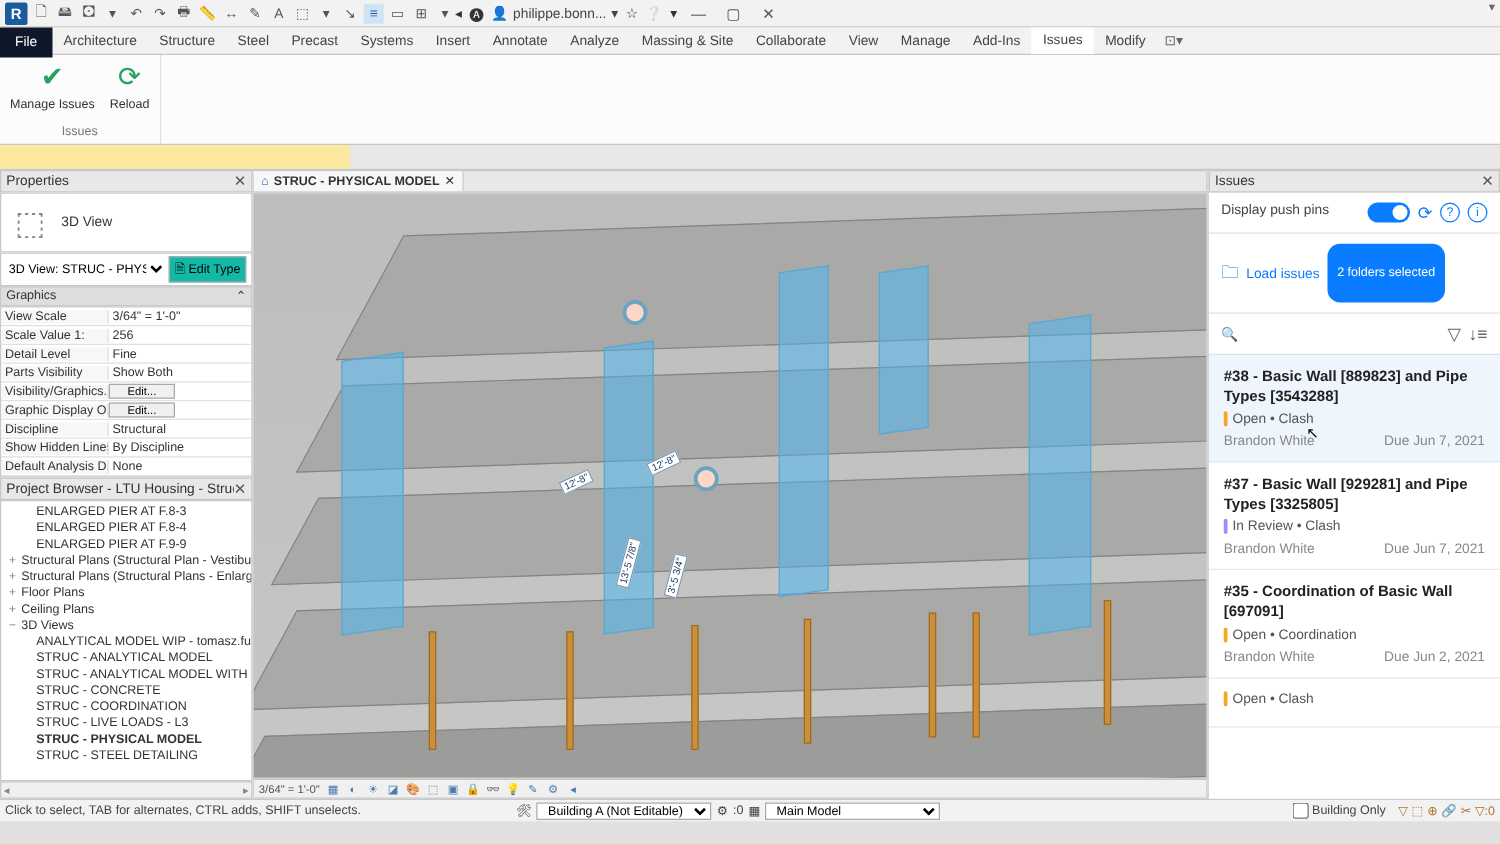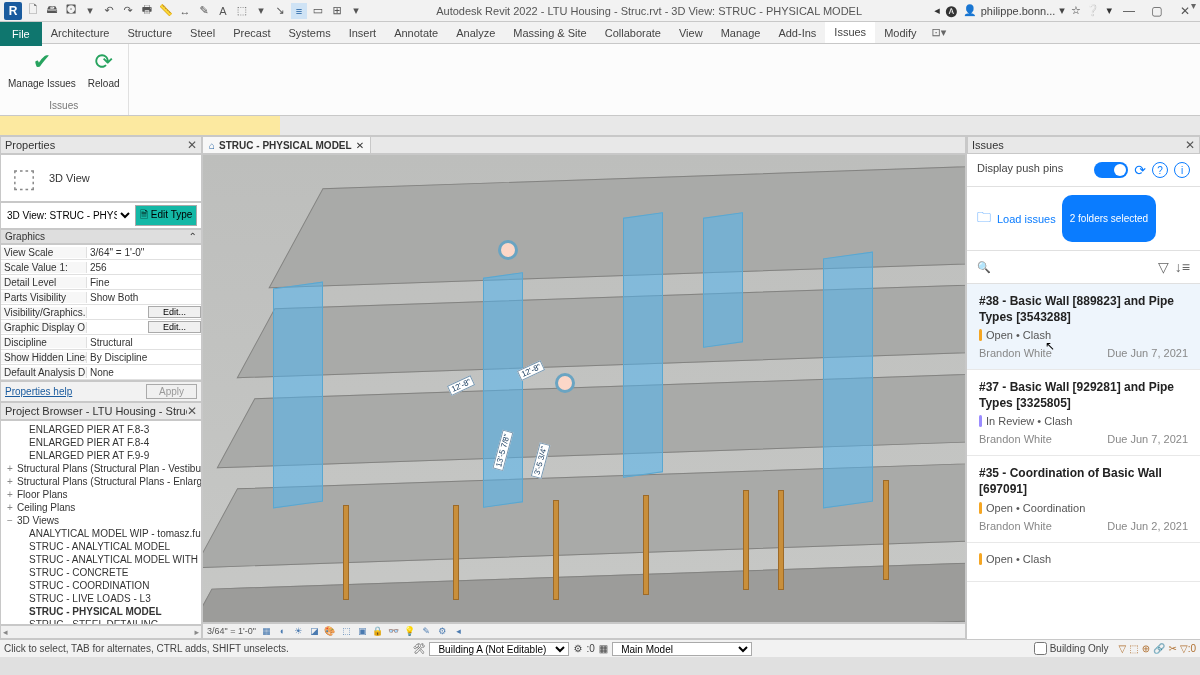--- a/index.html
+++ b/index.html
@@ -8,21 +8,21 @@
 .titlebar{height:22px;background:#f2f2f2;display:flex;align-items:center;padding:0 4px;border-bottom:1px solid #c8c8c8}
 .titlebar .qat{display:flex;gap:3px;align-items:center}
 .titlebar .qat-btn{width:16px;height:16px;display:flex;align-items:center;justify-content:center;color:#555;font-size:11px}
 .r-logo{width:18px;height:18px;background:#1a5b9e;color:#fff;border-radius:2px;display:flex;align-items:center;justify-content:center;font-weight:bold;font-size:12px}
 .titlebar .apptitle{flex:1;text-align:center;font-size:11px;color:#555}
 .titlebar .right-ctrls{display:flex;gap:6px;align-items:center}
 .user-chip{display:flex;align-items:center;gap:4px;font-size:11px;color:#444}
 .win-btn{width:22px;height:16px;display:flex;align-items:center;justify-content:center;color:#555;font-size:12px}
 
 .ribbon-tabs{height:22px;background:#f2f2f2;display:flex;align-items:stretch;padding:0;border-bottom:1px solid #c8c8c8}
-.file-tab{background:#0f766e;color:#fff;padding:12px 12px;display:flex;align-items:center;font-size:11px}
+.file-tab{background:#0f172a;color:#fff;padding:12px 12px;display:flex;align-items:center;font-size:11px}
 .ribbon-tab{padding:0 9px;display:flex;align-items:center;font-size:11px;color:#444;cursor:pointer}
 .ribbon-tab.active{background:#fff;border-bottom:2px solid #fff}
 .ribbon-play{margin-left:6px;display:flex;align-items:center;color:#666}
 
 .ribbon-content{height:72px;background:#fcfcfc;display:flex;border-bottom:1px solid #c8c8c8}
 .ribbon-group{display:flex;flex-direction:column;align-items:center;justify-content:space-between;padding:4px 8px;border-right:1px solid #e0e0e0}
 .ribbon-btns{display:flex;gap:12px;align-items:flex-start}
 .ribbon-btn{display:flex;flex-direction:column;align-items:center;gap:2px;cursor:pointer}
 .ribbon-icon{width:28px;height:28px;display:flex;align-items:center;justify-content:center;font-size:22px}
 .ribbon-btn-label{font-size:10px;color:#333;text-align:center}
@@ -39,21 +39,21 @@
 .prop-top{display:flex;align-items:center;gap:8px;padding:6px;background:#fff;border:1px solid #c8c8c8}
 .view-cube-icon{width:34px;height:34px;display:flex;align-items:center;justify-content:center;font-size:26px;color:#888}
 .prop-selector{display:flex;align-items:center;gap:2px;padding:2px;background:#fff;border:1px solid #c8c8c8}
 .prop-selector select{border:none;font-size:10px;width:130px;background:#fff}
 .edit-type-btn{font-size:10px;padding:1px 4px;background:#14b8a6;border:1px solid #aaa;cursor:pointer}
 .prop-section-hdr{background:#dedede;font-size:10px;padding:1px 4px;border:1px solid #c8c8c8;display:flex;justify-content:space-between}
 .prop-grid{background:#fff;border:1px solid #c8c8c8}
 .prop-row{display:flex;font-size:10px;border-bottom:1px solid #e0e0e0;height:15px;align-items:center}
 .prop-label{width:86px;padding:0 3px;background:#f7f7f7;border-right:1px solid #e0e0e0;overflow:hidden;white-space:nowrap}
 .prop-value{flex:1;padding:0 3px;overflow:hidden;white-space:nowrap}
-.prop-btn-cell{flex:1;display:flex;justify-content:flex-end}
+.prop-btn-cell{flex:1;display:flex;justify-content:flex-start}
 .prop-edit-btn{font-size:9px;padding:0 14px;background:#f0f0f0;border:1px solid #aaa;cursor:pointer}
 .prop-help-row{display:flex;justify-content:space-between;align-items:center;padding:2px 4px;background:#f2f2f2;border:1px solid #c8c8c8}
 .prop-help-link{color:#1a5b9e;text-decoration:underline;font-size:10px;cursor:pointer}
 .apply-btn{font-size:10px;padding:1px 12px;background:#f0f0f0;border:1px solid #aaa;color:#999}
 
 .pb-tree{flex:1;background:#fff;border:1px solid #c8c8c8;overflow:hidden;font-size:10px;padding:2px 0}
 .pb-item{padding:0 0 0 18px;white-space:nowrap;overflow:hidden;cursor:pointer;line-height:13px}
 .pb-item.sub{padding-left:28px}
 .pb-item.bold{font-weight:bold}
 .pb-expand{display:inline-block;width:10px;color:#888;margin-left:-12px}
@@ -133,21 +133,20 @@
     <div class="qat-btn">✎</div>
     <div class="qat-btn">A</div>
     <div class="qat-btn">⬚</div>
     <div class="qat-btn">▾</div>
     <div class="qat-btn">↘</div>
     <div class="qat-btn" style="color:#1a5b9e;background:#cfe3f5">≡</div>
     <div class="qat-btn">▭</div>
     <div class="qat-btn">⊞</div>
     <div class="qat-btn">▾</div>
   </div>
-  <div class="apptitle">Autodesk Revit 2022 - LTU Housing - Struc.rvt - 3D View: STRUC - PHYSICAL MODEL</div>
   <div class="right-ctrls">
     <span>◂</span>
     <span>🅐</span>
     <div class="user-chip">
       <span style="color:#1a5b9e">👤</span>
       <span>philippe.bonn...</span>
       <span>▾</span>
     </div>
     <span>☆</span>
     <span>❔</span>
@@ -253,24 +252,20 @@
         </div>
         <div class="prop-row">
           <div class="prop-label">Show Hidden Lines</div>
           <div class="prop-value">By Discipline</div>
         </div>
         <div class="prop-row">
           <div class="prop-label">Default Analysis D...</div>
           <div class="prop-value">None</div>
         </div>
       </div>
-    <div class="prop-help-row">
-      <span class="prop-help-link">Properties help</span>
-      <button class="apply-btn">Apply</button>
-    </div>
 
     <div class="panel-header">
       <span style="overflow:hidden;white-space:nowrap">Project Browser - LTU Housing - Struc.rvt</span>
       <span class="close-x">✕</span>
     </div>
     <div class="pb-tree" id="pb-items">
         <div class="pb-item sub">ENLARGED PIER AT F.8-3</div>
         <div class="pb-item sub">ENLARGED PIER AT F.8-4</div>
         <div class="pb-item sub">ENLARGED PIER AT F.9-9</div>
         <div class="pb-item"><span class="pb-expand">+</span>Structural Plans (Structural Plan - Vestibu</div>

